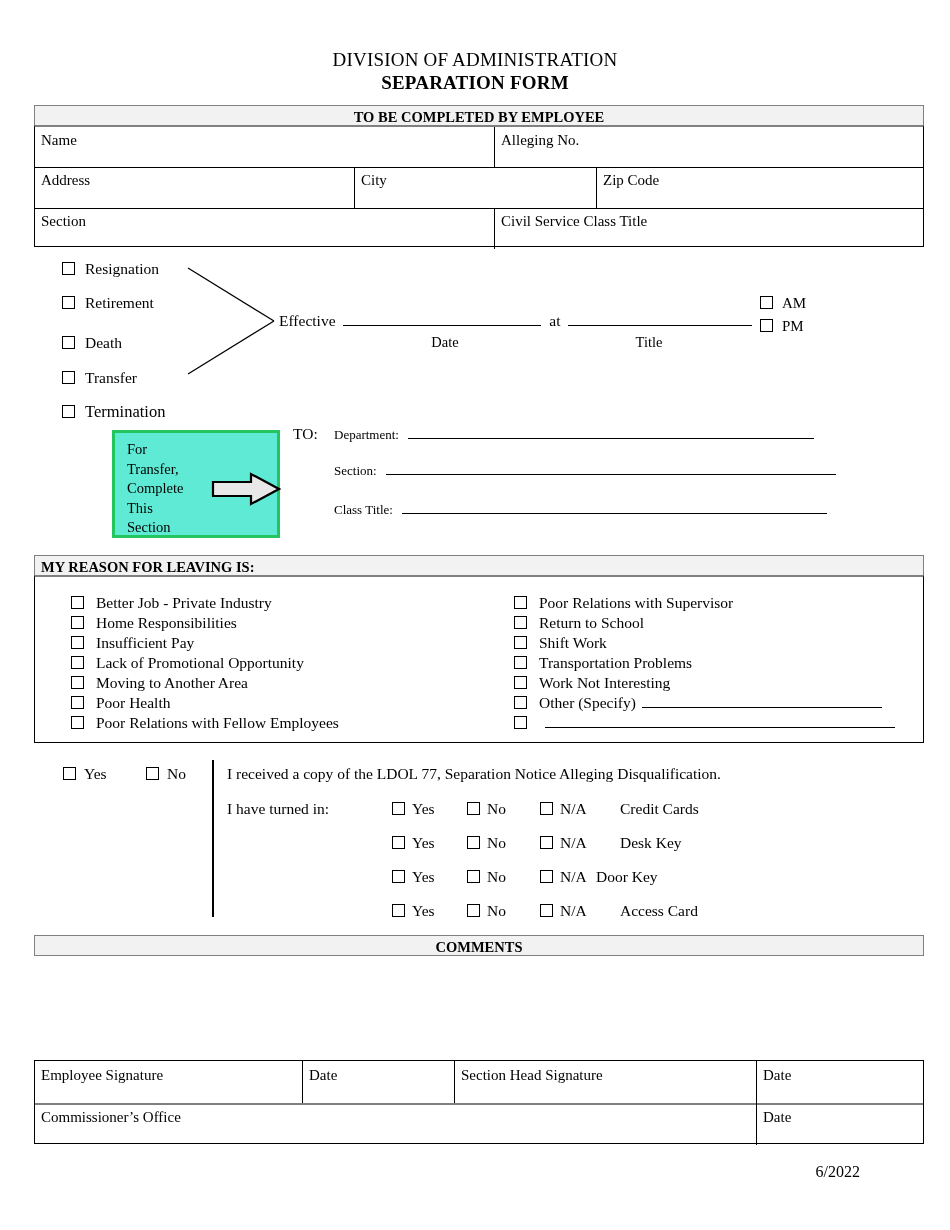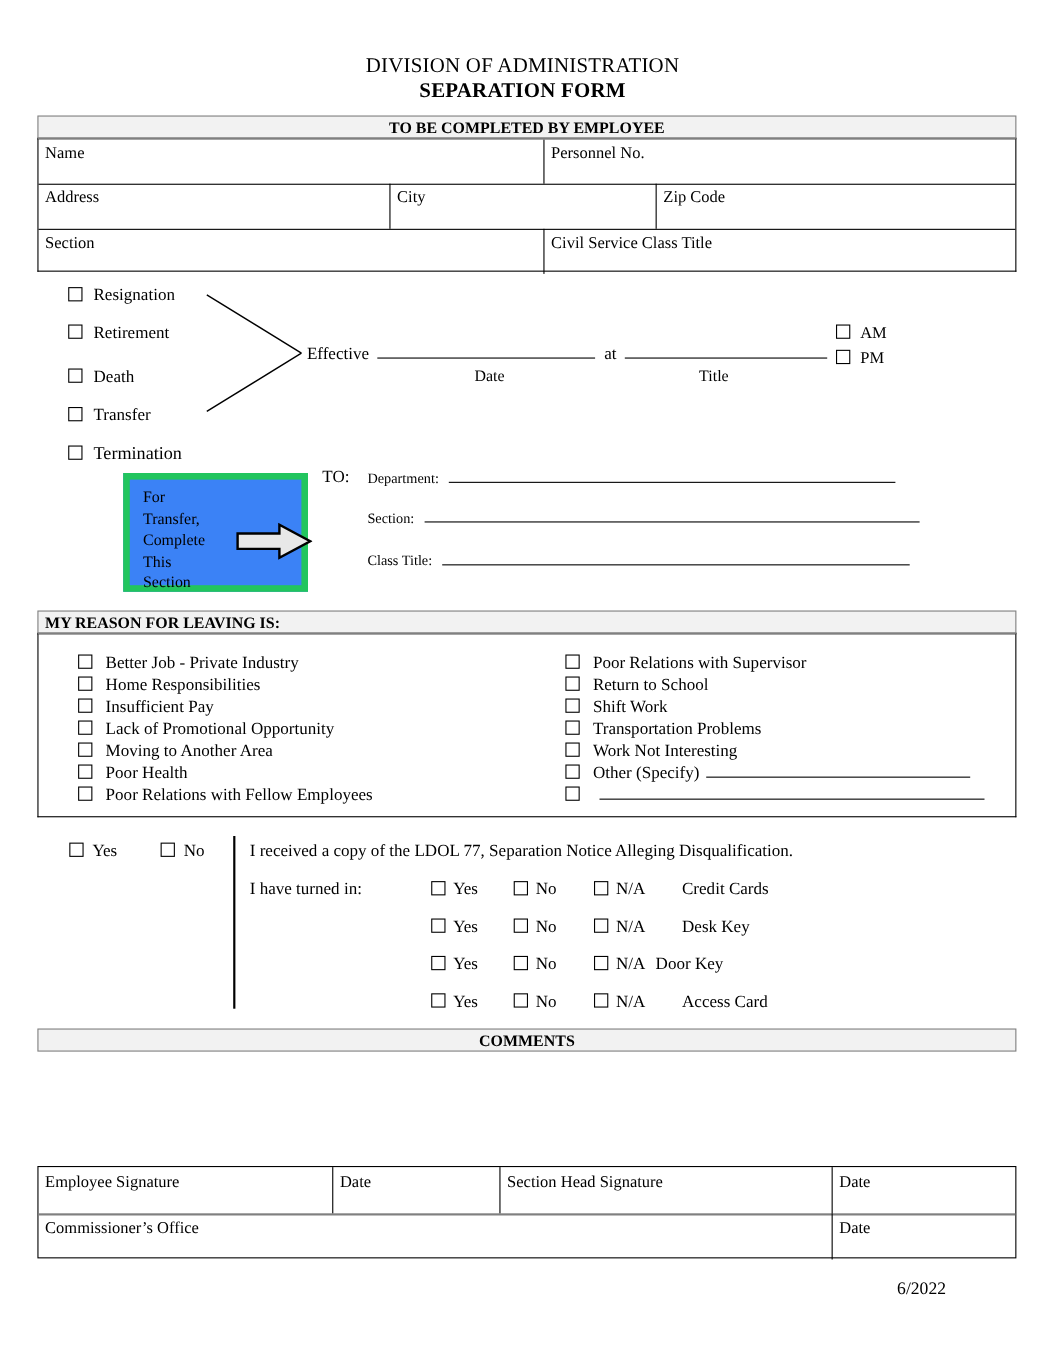--- a/index.html
+++ b/index.html
@@ -131,23 +131,23 @@
     font-size: 15px;
     white-space: nowrap;
   }
   .ampm .lbl { margin-left: 9px; }
 
   
   .xfer-box {
     position: absolute;
     left: 112px; top: 430px;
     width: 168px; height: 108px;
-    border: 6px solid #22c55e;
-    box-sizing: border-box;
-    background: #3b82f6;
+    border: 3px solid #22c55e;
+    box-sizing: border-box;
+    background: #5eead4;
   }
   .xfer-text {
     position: absolute;
     left: 12px; top: 7px;
     font-size: 14.5px;
     line-height: 19.5px;
     white-space: nowrap;
   }
   .xfer-arrow {
     position: absolute;
@@ -267,21 +267,21 @@
 
     <div class="cellline-h" style="top:40px;"></div>
     <div class="cellline-h" style="top:81px;"></div>
 
     <div class="cellline-v" style="left:459px; top:0; height:40px;"></div>
     <div class="cellline-v" style="left:319px; top:40px; height:41px;"></div>
     <div class="cellline-v" style="left:561px; top:40px; height:41px;"></div>
     <div class="cellline-v" style="left:459px; top:81px; height:41px;"></div>
 
     <div class="cell-label" style="left:6px; top:4px;">Name</div>
-    <div class="cell-label" style="left:466px; top:4px;">Personnel No.</div>
+    <div class="cell-label" style="left:466px; top:4px;">Alleging No.</div>
 
     <div class="cell-label" style="left:6px; top:44px;">Address</div>
     <div class="cell-label" style="left:326px; top:44px;">City</div>
     <div class="cell-label" style="left:568px; top:44px;">Zip Code</div>
 
     <div class="cell-label" style="left:6px; top:85px;">Section</div>
     <div class="cell-label" style="left:466px; top:85px;">Civil Service Class Title</div>
   </div>
 
   <div class="sep-item" style="left:62px; top:260px;">

